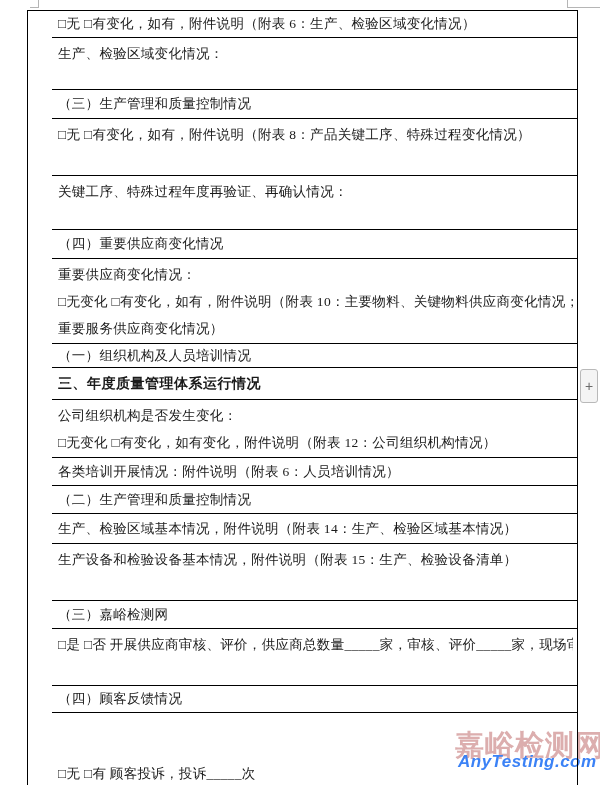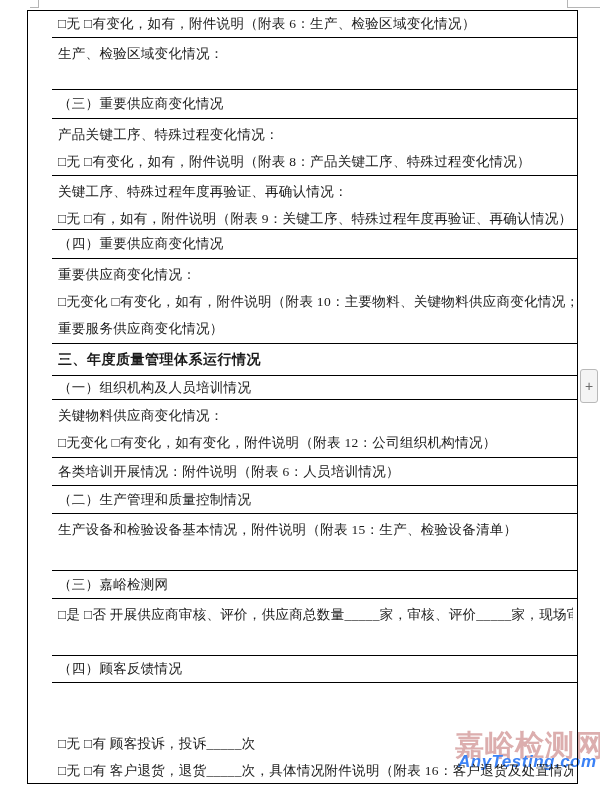--- a/index.html
+++ b/index.html
@@ -61,64 +61,65 @@
 
   <div class="r single" style="height:27px">
     <div class="ln">□无 □有变化，如有，附件说明（附表 6：生产、检验区域变化情况）</div>
   </div>
 
   <div class="r multi" style="height:52px">
     <div class="ln">生产、检验区域变化情况：</div>
   </div>
 
   <div class="r single" style="height:29px">
-    <div class="ln">（三）重要供应商变化情况</div>
+    <div class="ln">（三）生产管理和质量控制情况</div>
   </div>
 
   <div class="r multi" style="height:57px">
-    <div class="ln">产品关键工序、特殊过程变化情况：</div>
     <div class="ln">□无 □有变化，如有，附件说明（附表 8：产品关键工序、特殊过程变化情况）</div>
   </div>
 
   <div class="r multi" style="height:54px">
     <div class="ln">关键工序、特殊过程年度再验证、再确认情况：</div>
-    <div class="ln">□无 □有，如有，附件说明（附表 9：关键工序、特殊过程年度再验证、再确认情况）</div>
   </div>
 
   <div class="r single" style="height:29px">
     <div class="ln">（四）重要供应商变化情况</div>
   </div>
 
   <div class="r multi" style="height:85px">
     <div class="ln">重要供应商变化情况：</div>
     <div class="ln">□无变化 □有变化，如有，附件说明（附表 10：主要物料、关键物料供应商变化情况；附表 11：</div>
     <div class="ln">重要服务供应商变化情况）</div>
   </div>
 
+  <div class="r single" style="height:24px">
+    <div class="ln">（一）组织机构及人员培训情况</div>
+  </div>
+
   <div class="r single chapter" style="height:32px">
     <div class="ln">三、年度质量管理体系运行情况</div>
   </div>
 
-  <div class="r single" style="height:24px">
-    <div class="ln">（一）组织机构及人员培训情况</div>
-  </div>
-
   <div class="r multi" style="height:58px">
-    <div class="ln">关键物料供应商变化情况：</div>
+    <div class="ln">公司组织机构是否发生变化：</div>
     <div class="ln">□无变化 □有变化，如有变化，附件说明（附表 12：公司组织机构情况）</div>
   </div>
 
   <div class="r single" style="height:28px">
     <div class="ln">各类培训开展情况：附件说明（附表 6：人员培训情况）</div>
   </div>
 
   <div class="r single" style="height:28px">
     <div class="ln">（二）生产管理和质量控制情况</div>
   </div>
 
+  <div class="r single" style="height:30px">
+    <div class="ln">生产、检验区域基本情况，附件说明（附表 14：生产、检验区域基本情况）</div>
+  </div>
 
   <div class="r multi" style="height:57px">
     <div class="ln">生产设备和检验设备基本情况，附件说明（附表 15：生产、检验设备清单）</div>
   </div>
 
   <div class="r single" style="height:28px">
     <div class="ln">（三）嘉峪检测网</div>
   </div>
 
   <div class="r multi" style="height:57px">

